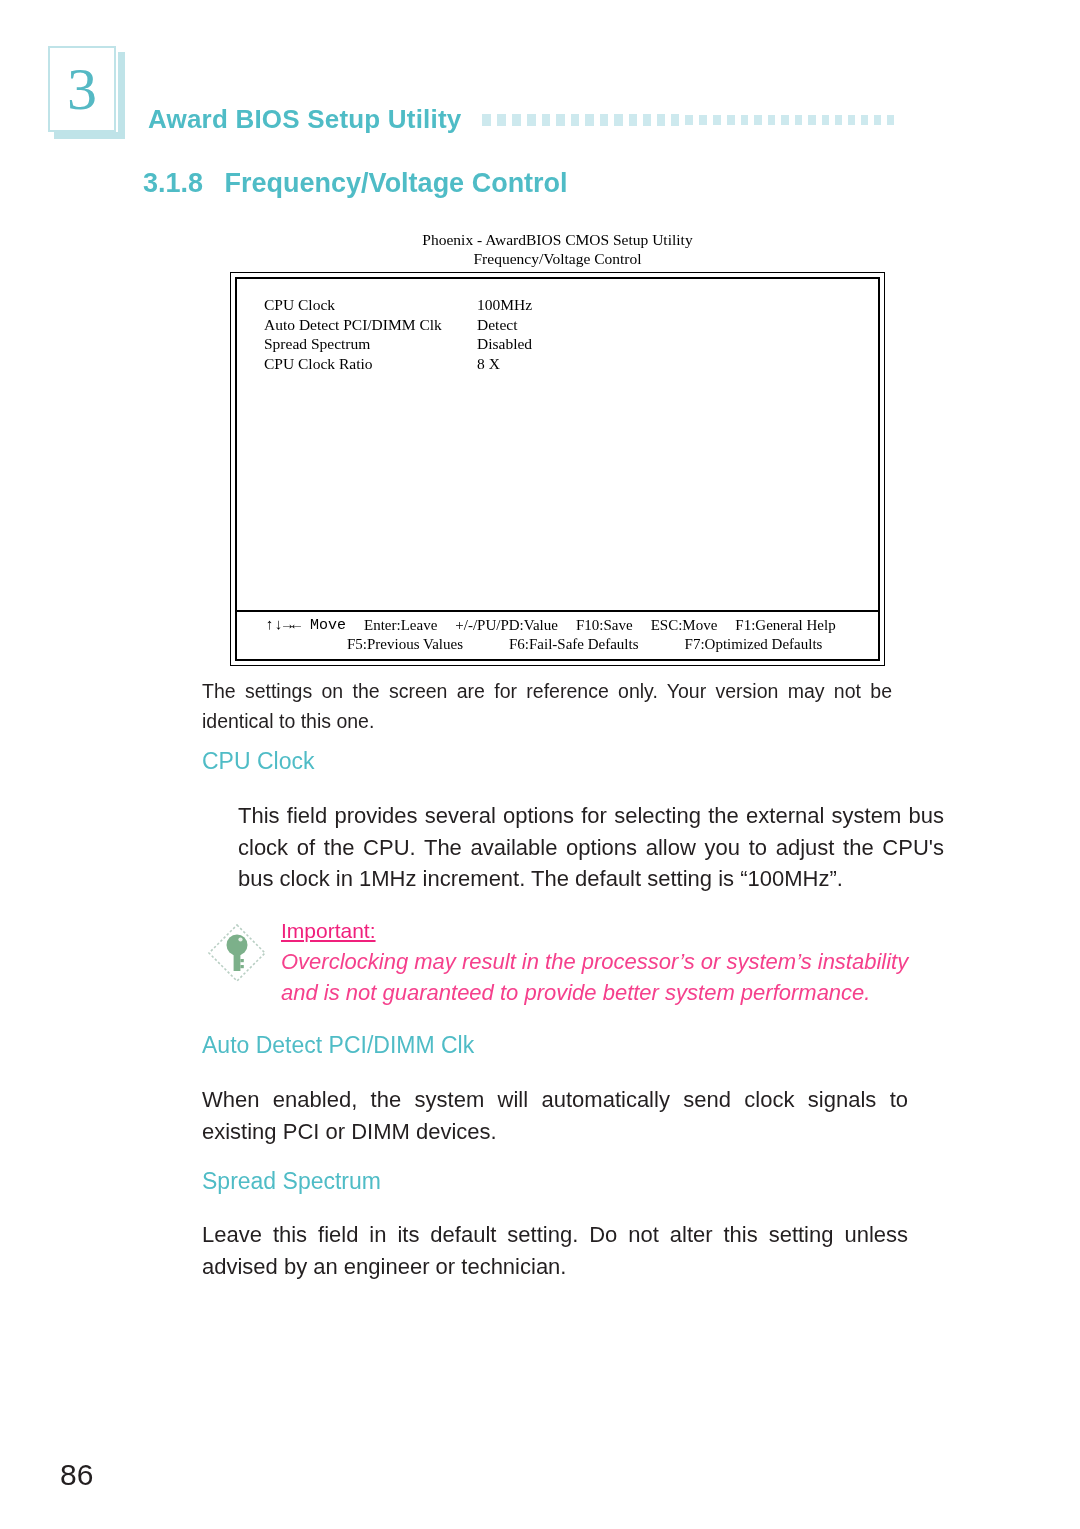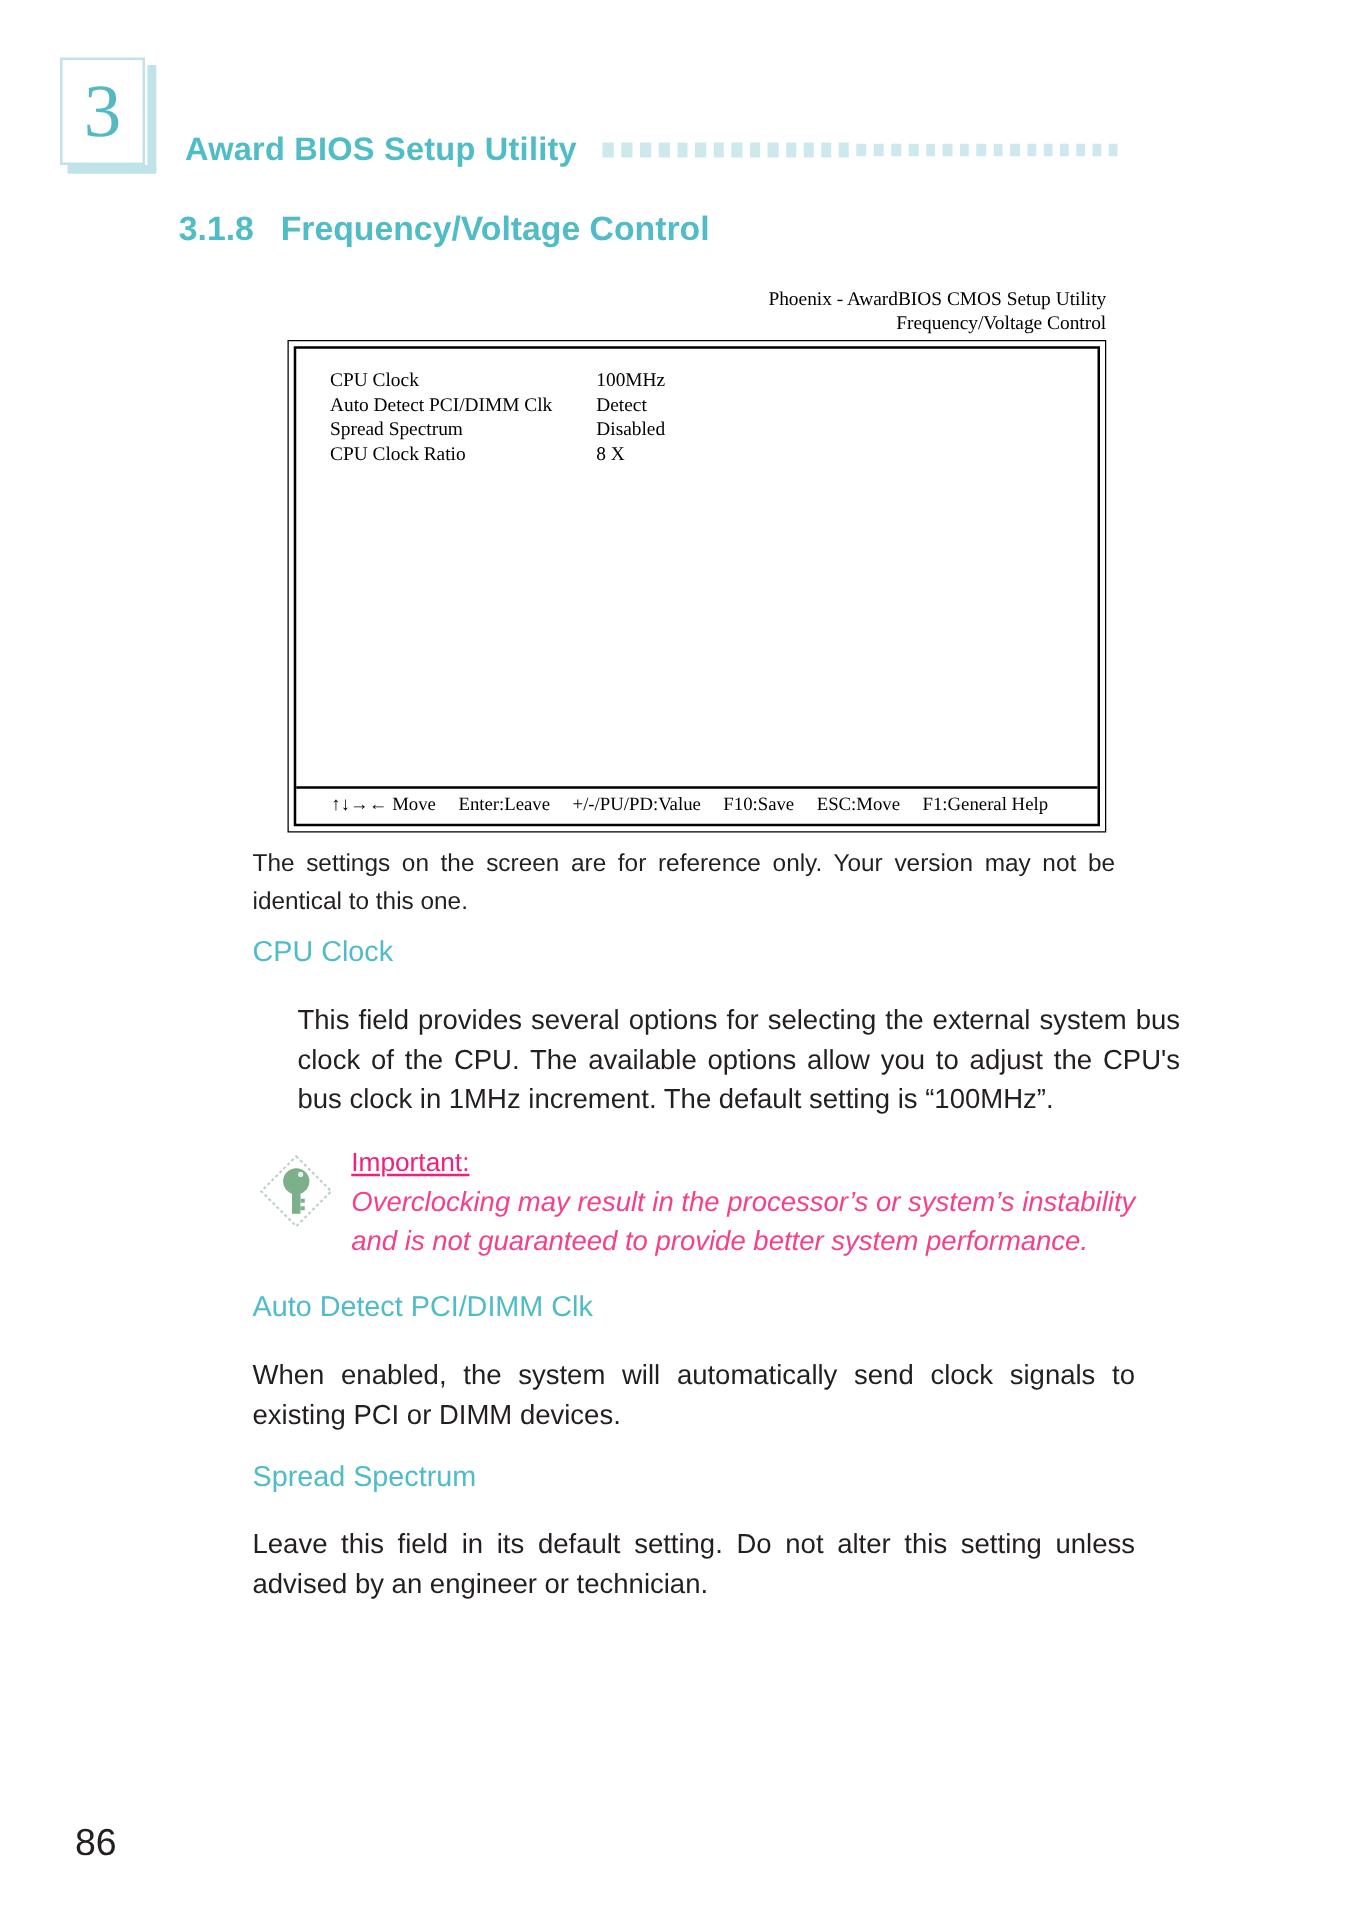--- a/index.html
+++ b/index.html
@@ -99,21 +99,21 @@
   #section-title .num { margin-right: 14px; }
 
   
   #bios-figure {
     position: absolute;
     left: 230px;
     top: 230px;
     width: 655px;
   }
   .bios-caption {
-    text-align: right;
+    text-align: center;
     font-family: "Liberation Serif", serif;
     font-size: 15.5px;
     line-height: 19px;
     color: #000;
   }
   #bios-outer {
     margin-top: 4px;
     border: 1px solid #000;
     padding: 4px;
     box-sizing: border-box;
@@ -176,21 +176,21 @@
     font-size: 15px;
     line-height: 19px;
     color: #000;
   }
   .footer-line1 {
     display: flex;
     justify-content: flex-start;
     white-space: nowrap;
   }
   .footer-line1 span { margin-right: 18px; }
-  .footer-line1 span:first-child { margin-left: 18px; }
+  .footer-line1 span:first-child { margin-left: 18px; font-family: Liberation Mono, monospace; }
   .footer-line2 {
     display: flex;
     white-space: nowrap;
     padding-left: 100px;
   }
   .footer-line2 span { margin-right: 46px; }
 
   
   .note {
     position: absolute;
@@ -357,20 +357,25 @@
 
       <div id="bios-footer">
         <div class="footer-line1">
             <span>↑↓→←  Move</span>
             <span>Enter:Leave</span>
             <span>+/-/PU/PD:Value</span>
             <span>F10:Save</span>
             <span>ESC:Move</span>
             <span>F1:General Help</span>
           </div>
+        <div class="footer-line2">
+            <span>F5:Previous  Values</span>
+            <span>F6:Fail-Safe Defaults</span>
+            <span>F7:Optimized Defaults</span>
+          </div>
       </div>
 
     </div>
   </div>
 </div>
 
 <div class="note" id="figure-note">The settings on the screen are for reference only. Your version may not be identical to this one.</div>
 
 <div class="heading" id="heading-cpu-clock">CPU Clock</div>
 <div class="para" id="para-cpu-clock">This field provides several options for selecting the external system bus clock of the CPU. The available options allow you to adjust the CPU's bus clock in 1MHz increment. The default setting is “100MHz”.</div>

